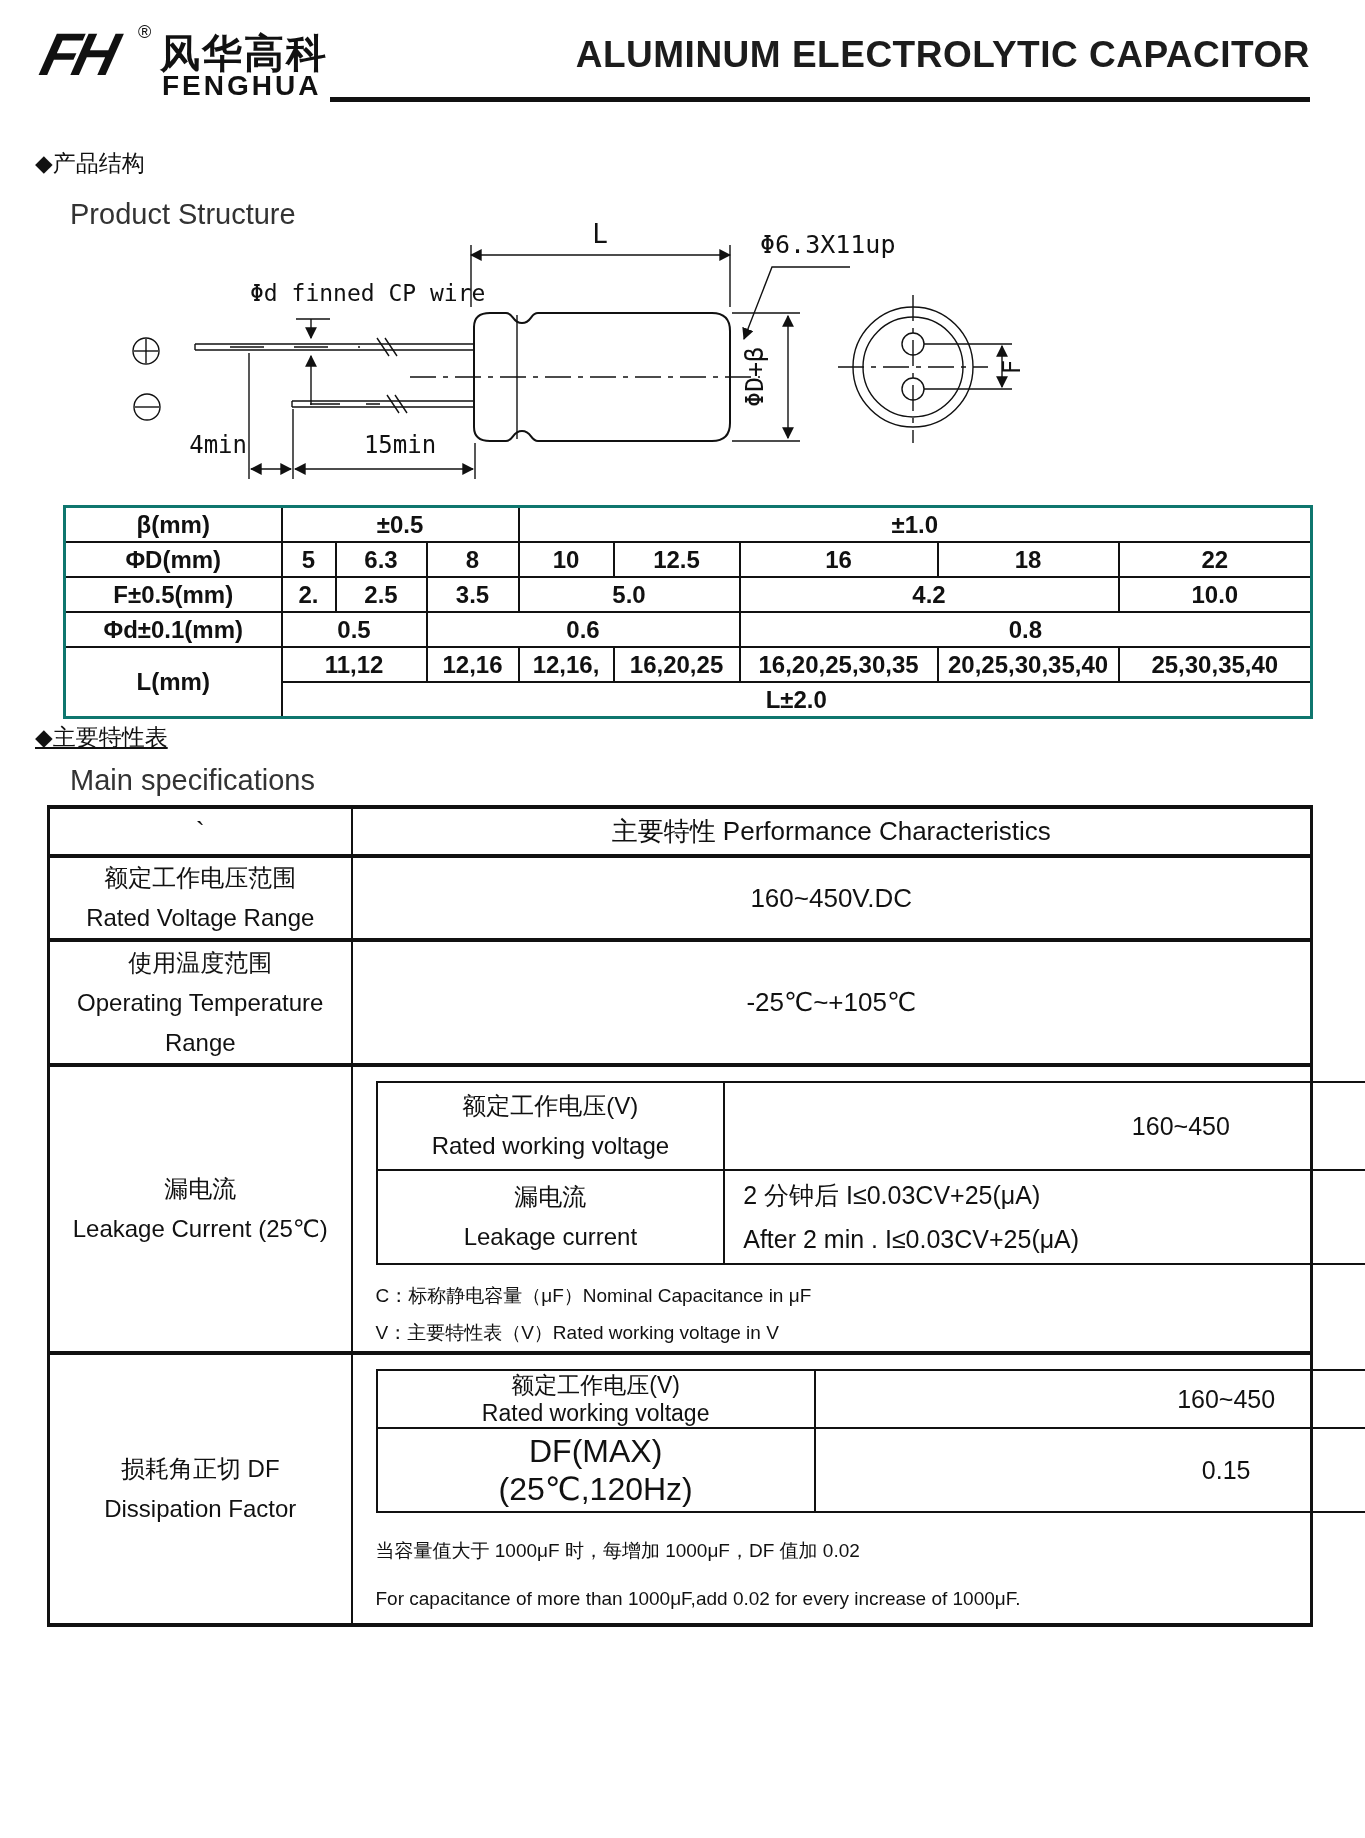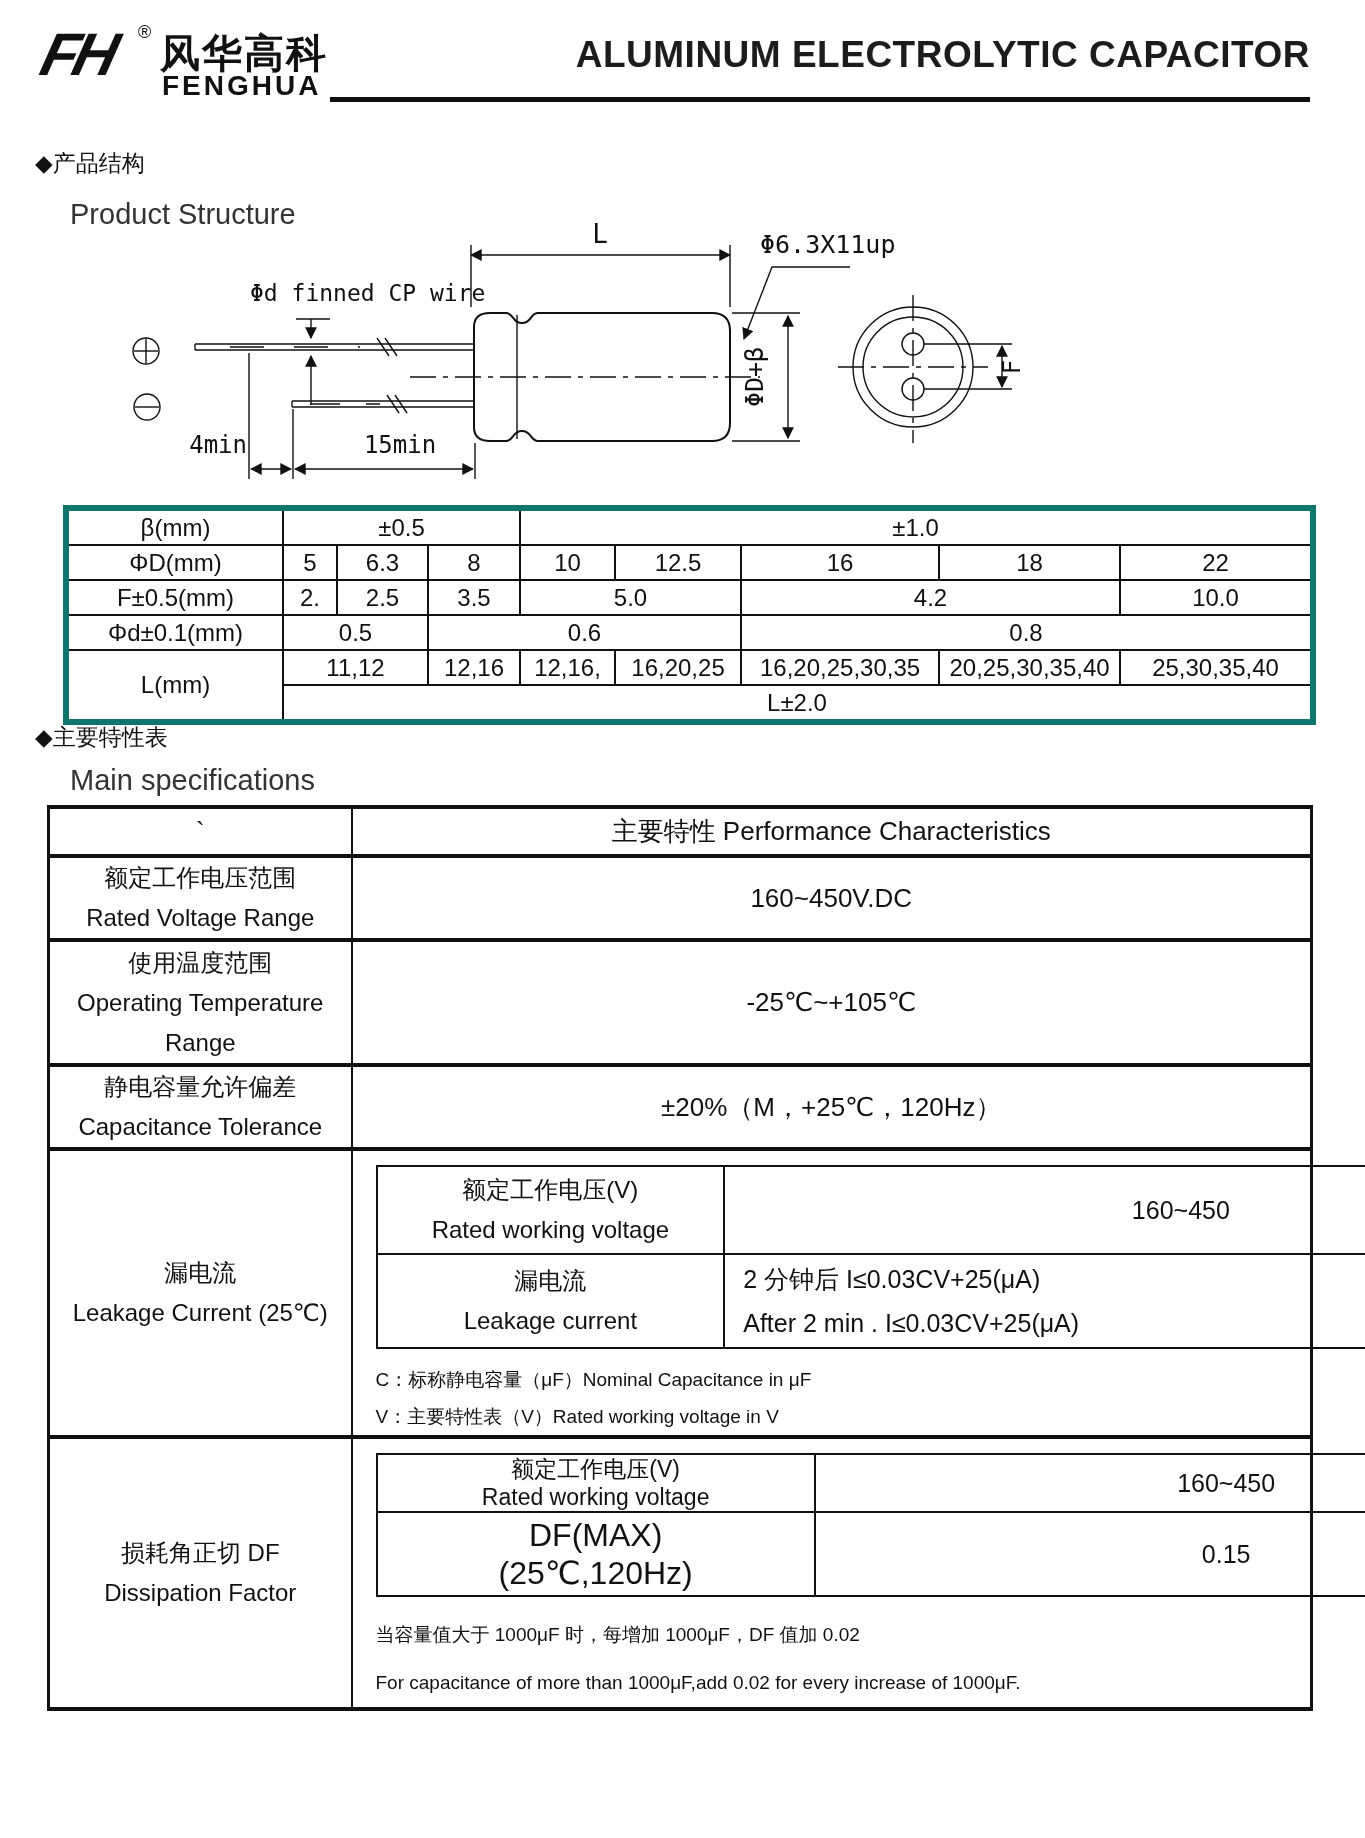--- a/index.html
+++ b/index.html
@@ -12,32 +12,32 @@
   .reg{left:138px;top:22px;font-size:18px;color:#111;}
   .brand-cn{left:160px;top:26px;font-size:40px;font-weight:bold;color:#111;letter-spacing:2px;}
   .brand-en{left:162px;top:70px;font-size:28px;font-weight:bold;color:#111;letter-spacing:3px;}
   .doc-title{right:55px;top:34px;font-size:37px;font-weight:bold;color:#1c1c1c;letter-spacing:0.5px;}
   .header-rule{left:330px;top:97px;width:980px;height:5px;background:#111;}
 
   .h-cn{font-size:23px;color:#111;}
   .h-en{font-size:29px;color:#333;}
   .sec1-cn{left:35px;top:148px;}
   .sec1-en{left:70px;top:198px;}
-  .sec2-cn{left:35px;top:722px;}
+  .sec2-cn{left:35px;top:722px;text-decoration:underline;}
   .sec2-en{left:70px;top:764px;}
 
   svg text{font-family:"DejaVu Sans Mono","Liberation Mono",monospace;fill:#111;}
   .dline{stroke:#111;stroke-width:2;fill:none;}
   .thin{stroke-width:1.4;}
   .cl{stroke:#111;stroke-width:1.4;fill:none;stroke-dasharray:26 7 5 7;}
 
   
   table{border-collapse:collapse;table-layout:fixed;}
   .dim-table{left:63px;top:505px;}
-  .dim-table table{width:1247px;border:6px solid #0f766e;}
+  .dim-table table{width:1247px;border:3px solid #0f766e;font-weight:bold;}
   .dim-table td{border:2px solid #111;text-align:center;font-size:24px;color:#111;
     height:33px;padding:0;overflow:hidden;white-space:nowrap;}
 
   
   .spec-table{left:47px;top:805px;}
   .spec-table table{width:1263px;border:3px solid #111;}
   .spec-table td{border-left:2px solid #111;border-right:2px solid #111;
     border-top:4px solid #111;border-bottom:4px solid #111;
     text-align:center;vertical-align:middle;font-size:26px;color:#111;padding:0;}
   .spec-table td.lbl{font-size:24px;line-height:40px;}
@@ -241,27 +241,20 @@
       <td>160~450V.DC</td>
     </tr>
     <tr style="height:125px;">
       <td class="lbl">
         <div>使用温度范围</div>
         <div>Operating Temperature</div>
         <div>Range</div>
       </td>
       <td>-25℃~+105℃</td>
     </tr>
-    <tr style="height:82px;">
-      <td class="lbl">
-        <div>静电容量允许偏差</div>
-        <div>Capacitance Tolerance</div>
-      </td>
-      <td>±20%（M，+25℃，120Hz）</td>
-    </tr>
     <tr style="height:270px;">
       <td class="lbl">
         <div>漏电流</div>
         <div>Leakage Current (25℃)</div>
       </td>
       <td class="content">
         <div class="inner">
           <table>
             <colgroup>
                   <col style="width:257px">

